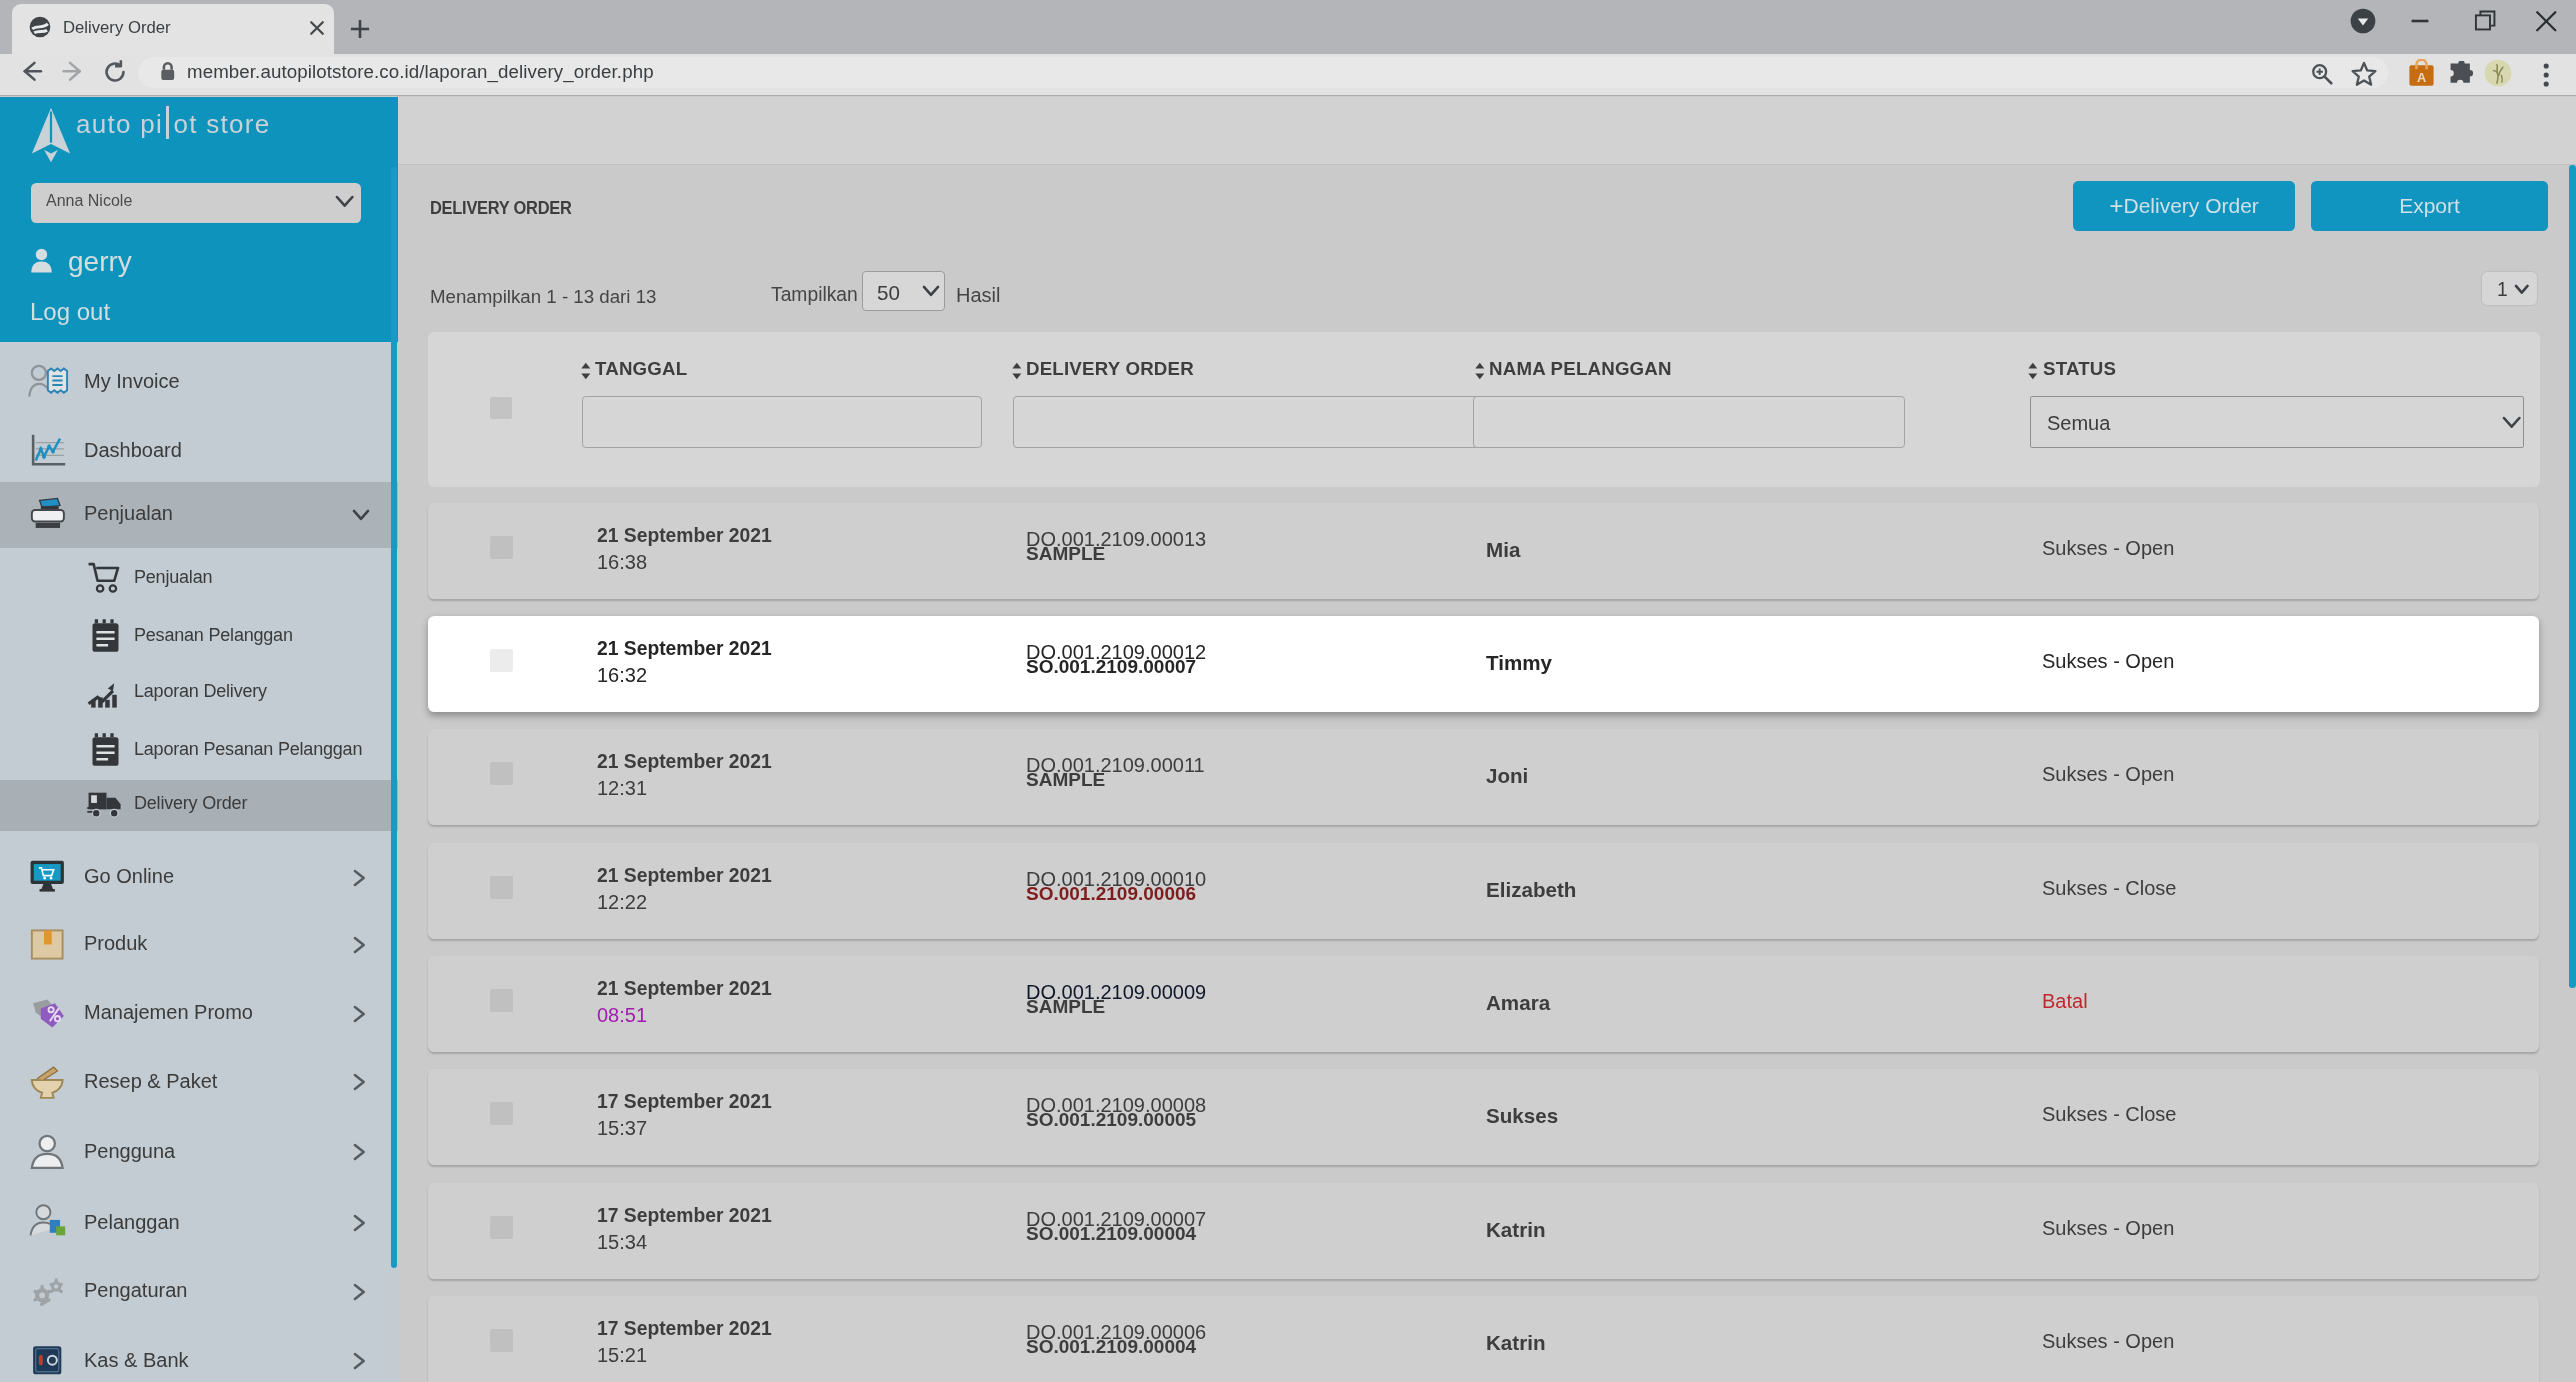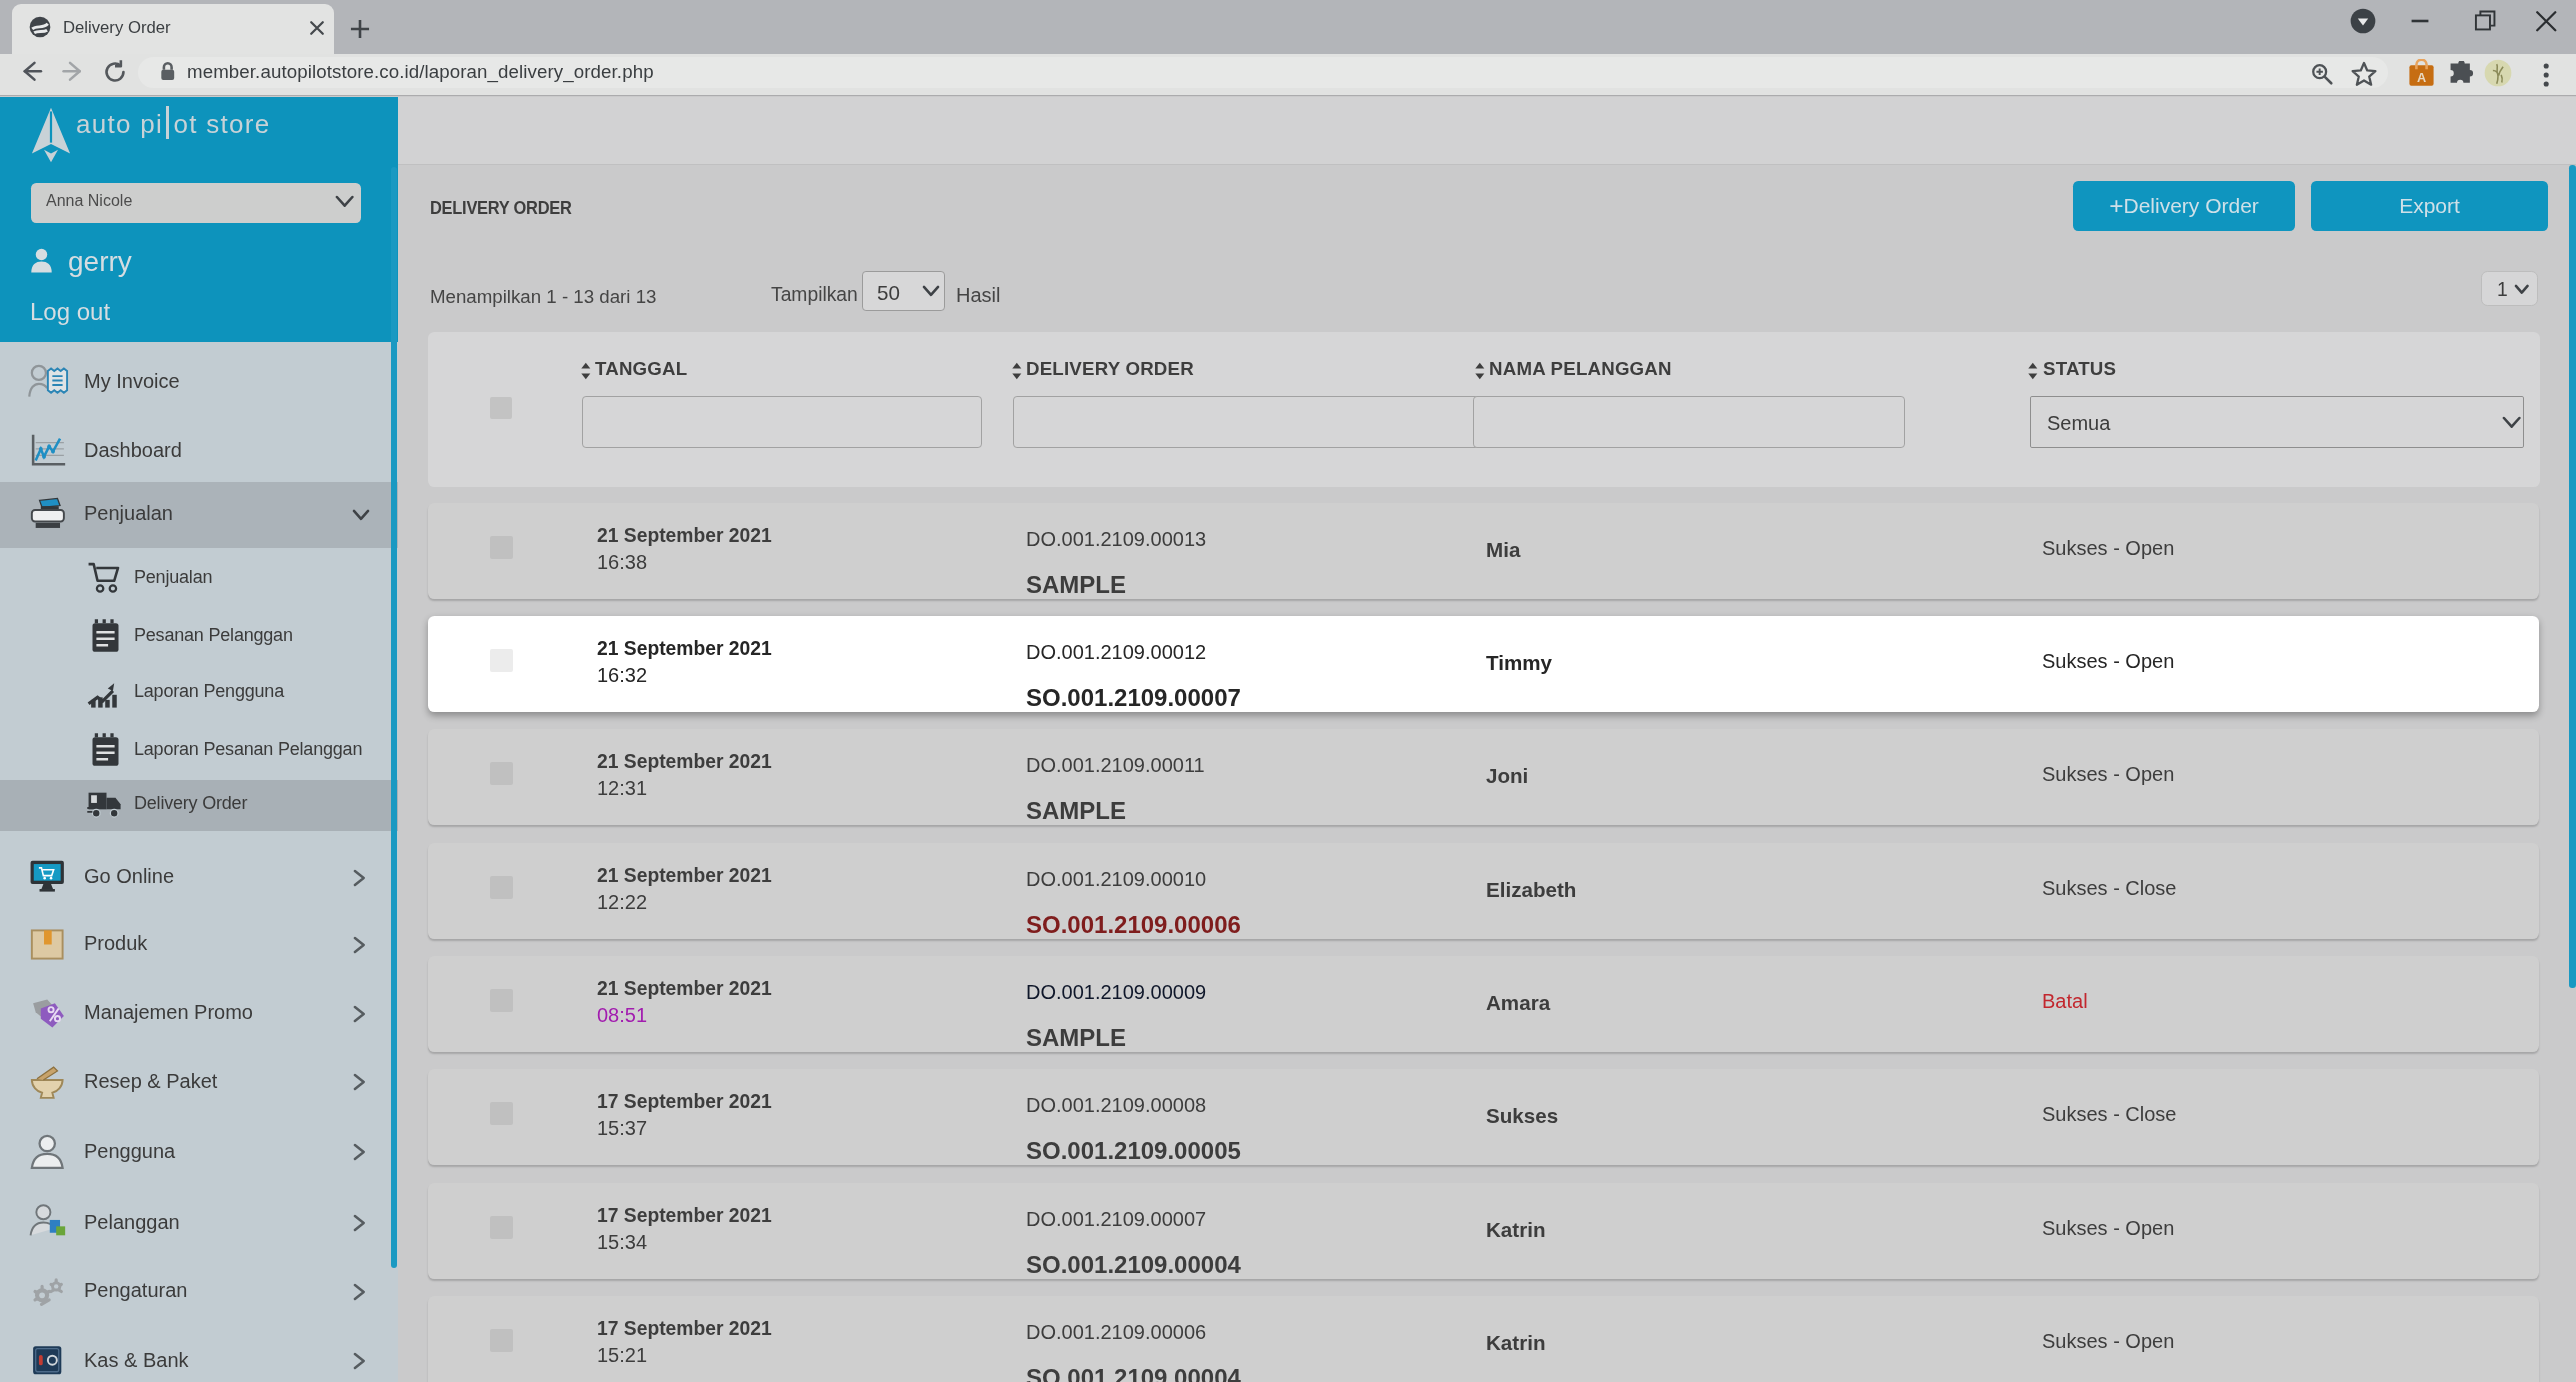--- a/index.html
+++ b/index.html
@@ -22,21 +22,21 @@
 .btn{position:absolute;top:84px;height:50px;background:#0f95bf;border-radius:5.2px;color:#cfe0e8;font-size:21px;text-align:center;line-height:50px}
 .hdrblk{left:30px;top:235px;width:2112px;height:155px;background:#d6d6d7;border-radius:6.4px;position:absolute}
 .colh{position:absolute;top:26.4px;font-size:18.7px;font-weight:bold;color:#3e3e3e;letter-spacing:0.2px}
 .finput{position:absolute;top:64px;height:52px;border:1.3px solid #a2a2a2;border-radius:3.9px;background:#d6d6d7}
 .row{position:absolute;left:30px;width:2111px;height:96px;border-radius:6.4px;background:#cfcfcf;box-shadow:0 1.9px 1.9px -0.6px rgba(0,0,0,.18)}
 .roww{background:#fff;box-shadow:0 3.2px 7.7px rgba(0,0,0,.3)}
 .cb{position:absolute;left:62px;top:33px;width:22.5px;height:22.5px;background:#c0c0c0;border-radius:1.9px}
 .d1{position:absolute;left:169px;top:22px;font-size:19.3px;font-weight:bold;color:#3d3d3d}
 .d2{position:absolute;left:169px;top:48px;font-size:20px;color:#3d3d3d}
 .o1{position:absolute;left:598px;top:24.5px;font-size:20px;color:#3d3d3d}
-.o2{position:absolute;left:598px;top:68px;font-size:24px;font-weight:bold;color:#3d3d3d}
+.o2{position:absolute;left:598px;top:40px;font-size:19px;font-weight:bold;color:#3d3d3d}
 .nm{position:absolute;left:1058px;top:35px;font-size:20.6px;font-weight:bold;color:#3d3d3d}
 .st{position:absolute;left:1614px;top:34px;font-size:20px;color:#3d3d3d}
 </style></head><body>
 <div class="a" id="tabstrip"></div>
 <div class="a" id="tab"></div>
 <svg class="a" style="left:29px;top:15.5px" width="22" height="22" viewBox="0 0 34 34">
     <circle cx="17" cy="17" r="16" fill="#3f4449"></circle>
     <path d="M5 20 C12 14 22 20 29 12 M8 26 C14 22 22 26 28 22" stroke="#e8eaeb" stroke-width="4.5" fill="none"></path>
   </svg>
 <div class="a" id="tabtitle">Delivery Order</div>
@@ -165,21 +165,21 @@
     </svg>
     <div class="ms" style="top:283px">Pesanan Pelanggan</div>
     <svg class="a" style="left:86px;top:332px" width="41" height="39" viewBox="0 0 64 60">
       <path d="M4 46 l14-10 8 6 16-16" stroke="#33373b" stroke-width="5" fill="none"></path>
       <path d="M34 22 l10-8 -2 12" fill="#33373b"></path>
       <rect x="8" y="40" width="7" height="12" fill="#33373b"></rect>
       <rect x="19" y="36" width="7" height="16" fill="#33373b"></rect>
       <rect x="30" y="40" width="7" height="12" fill="#33373b"></rect>
       <rect x="41" y="32" width="7" height="20" fill="#33373b"></rect>
     </svg>
-    <div class="ms" style="top:339px">Laporan Pengguna</div>
+    <div class="ms" style="top:339px">Laporan Delivery</div>
     <svg class="a" style="left:86px;top:390px" width="39" height="39" viewBox="0 0 60 60">
       <rect x="10" y="8" width="40" height="44" rx="4" fill="#33373b"></rect>
       <path d="M16 8 v-6 M28 8 v-6 M40 8 v-6" stroke="#33373b" stroke-width="5"></path>
       <path d="M16 22 h28 M16 32 h28 M16 42 h18" stroke="#dfe1e2" stroke-width="4"></path>
     </svg>
     <div class="ms" style="top:397px">Laporan Pesanan Pelanggan</div>
     <div class="a" style="left:0;top:438px;width:398px;height:51px;background:#a8b0b6"></div>
     <svg class="a" style="left:86px;top:444px" width="41" height="39" viewBox="0 0 64 60">
       <rect x="4" y="10" width="28" height="26" fill="#33373b"></rect>
       <rect x="8" y="14" width="9" height="12" fill="#d6d9db"></rect>

